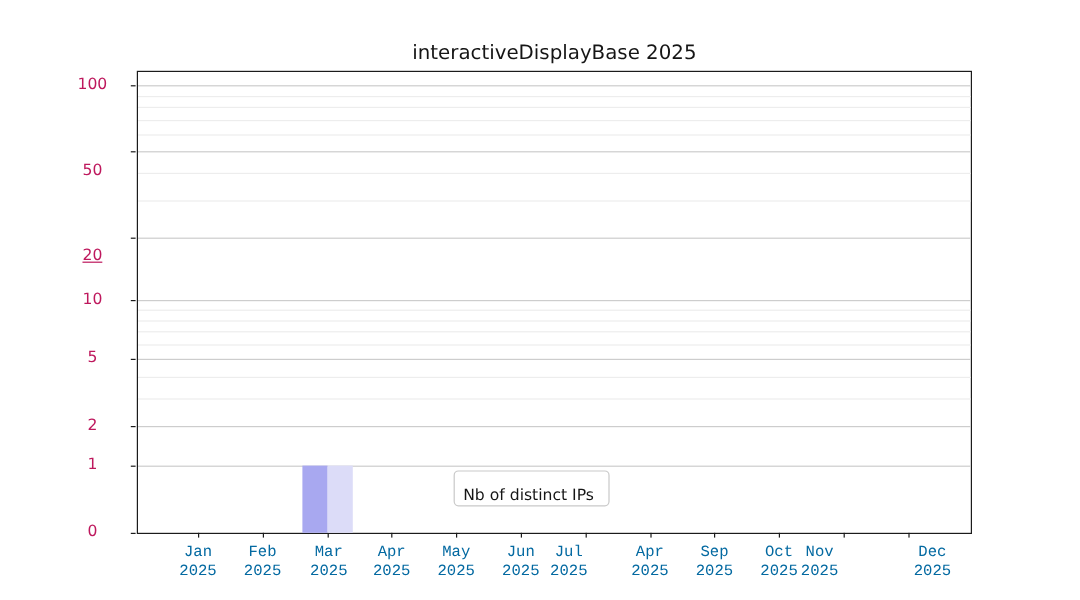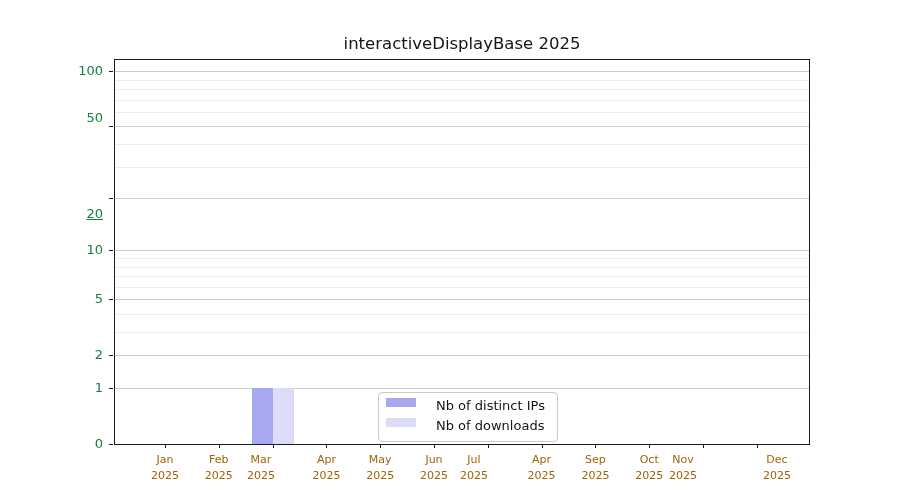--- a/index.html
+++ b/index.html
@@ -14,53 +14,49 @@
   .plot {
     position: absolute; left: 114px; top: 59px; width: 696px; height: 386px;
     border: 1px solid #1b1b1b; box-sizing: border-box; background: #ffffff;
   }
   .gridline { position: absolute; left: 0; width: 100%; height: 1px; }
   .gridline.major { background: #cdcdcd; }
   .gridline.minor { background: #ededed; }
   .bar { position: absolute; }
   .ytick { position: absolute; width: 4px; height: 1px; background: #1b1b1b; left: -6px; }
   .ylabel {
-    position: absolute; width: 52px; left: -64px; text-align: right;
-    font-size: 13px; color: #15803d; height: 16px; line-height: 16px;
+    position: absolute; width: 52px; left: -64px; text-align: center;
+    font-size: 13px; color: #be185d; height: 16px; line-height: 16px;
   }
   .xtick { position: absolute; width: 1px; height: 4px; background: #1b1b1b; top: 384px; }
   .xlabel {
     position: absolute; width: 64px; text-align: center; top: 392px;
-    font-size: 11px; color: #a16207; line-height: 16px;
+    font-size: 13px; color: #0369a1; line-height: 16px; font-family: Liberation Mono, monospace;
   }
   .legend {
     position: absolute; left: 263px; top: 332px; z-index: 5;
     background: rgba(255,255,255,0.92);
     border: 1px solid #c9c9c9; border-radius: 4px;
     padding: 5px 12px 5px 7px;
     display: flex; flex-direction: column; justify-content: center; gap: 2px;
   }
-  .legend-row { display: flex; align-items: flex-start; gap: 20px; height: 18px; }
+  .legend-row { display: flex; align-items: flex-start; gap: 8px; height: 18px; flex-direction: column; }
   .swatch { width: 30px; height: 9px; display: inline-block; }
   .legend-label { font-size: 13px; color: #151515; white-space: nowrap; }
 </style>
 </head>
 <body>
 
 <div class="figure">
   <div class="chart-title">interactiveDisplayBase 2025</div>
   <div class="plot" id="plot">
     <div class="legend">
       <div class="legend-row">
         <span class="swatch" id="swatch-0" style="background: rgb(168, 168, 240);"></span>
         <span class="legend-label">Nb of distinct IPs</span>
-      </div>
-      <div class="legend-row">
-        <span class="swatch" id="swatch-1" style="background: rgb(220, 220, 248);"></span>
-        <span class="legend-label">Nb of downloads</span>
       </div>
     </div>
   <div class="gridline minor" style="top: 272px; background: rgb(237, 237, 237);"></div>
       <div class="gridline minor" style="top: 254px; background: rgb(237, 237, 237);"></div>
       <div class="gridline minor" style="top: 226.8px; background: rgb(237, 237, 237);"></div>
       <div class="gridline minor" style="top: 216px; background: rgb(237, 237, 237);"></div>
       <div class="gridline minor" style="top: 206.5px; background: rgb(237, 237, 237);"></div>
       <div class="gridline minor" style="top: 198px; background: rgb(237, 237, 237);"></div>
       <div class="gridline minor" style="top: 106.6px; background: rgb(237, 237, 237);"></div>
       <div class="gridline minor" style="top: 84px; background: rgb(237, 237, 237);"></div>
@@ -81,35 +77,35 @@
       <div class="ylabel" style="top: 320px;">1</div>
       <div class="ytick" style="top: 295.3px;"></div>
       <div class="ylabel" style="top: 287.3px;">2</div>
       <div class="ytick" style="top: 239.3px;"></div>
       <div class="ylabel" style="top: 231.3px;">5</div>
       <div class="ytick" style="top: 190.3px;"></div>
       <div class="ylabel" style="top: 182.3px;">10</div>
       <div class="ytick" style="top: 138.1px;"></div>
       <div class="ylabel" style="top: 146px; text-decoration: underline;">20</div>
       <div class="ytick" style="top: 66.4px;"></div>
-      <div class="ylabel" style="top: 50px;">50</div>
+      <div class="ylabel" style="top: 75px;">50</div>
       <div class="ytick" style="top: 11.2px;"></div>
       <div class="ylabel" style="top: 3.2px;">100</div>
       <div class="xtick" style="left: 50px;"></div>
       <div class="xlabel" style="left: 18px;">
         <div>Jan</div>
         <div>2025</div>
       </div>
       <div class="xtick" style="left: 103.8px;"></div>
       <div class="xlabel" style="left: 71.8px;">
         <div>Feb</div>
         <div>2025</div>
       </div>
       <div class="xtick" style="left: 157.6px;"></div>
-      <div class="xlabel" style="left: 114px; text-align: center;">
+      <div class="xlabel" style="left: 127px; text-align: center;">
         <div>Mar</div>
         <div>2025</div>
       </div>
       <div class="xtick" style="left: 211.4px;"></div>
       <div class="xlabel" style="left: 179.4px;">
         <div>Apr</div>
         <div>2025</div>
       </div>
       <div class="xtick" style="left: 265.2px;"></div>
       <div class="xlabel" style="left: 233.2px;">

